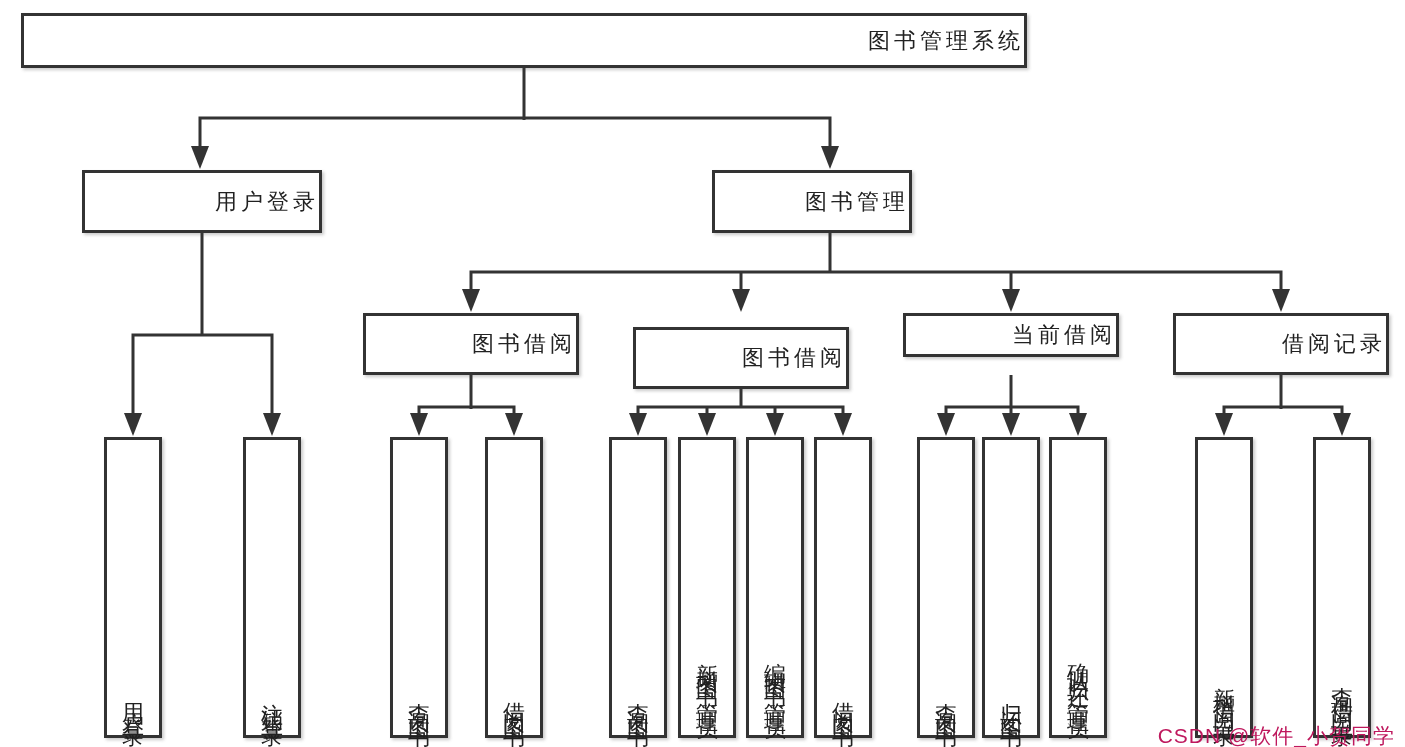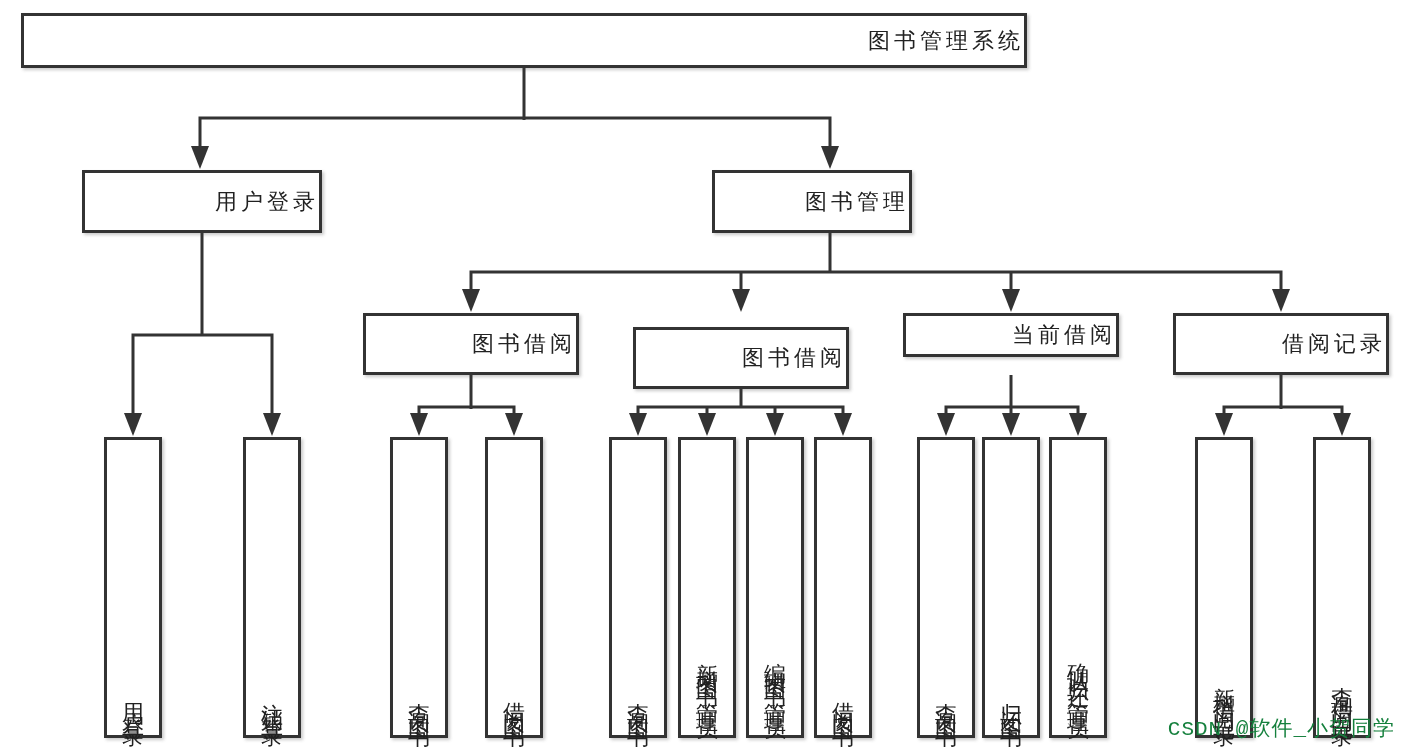--- a/index.html
+++ b/index.html
@@ -44,27 +44,26 @@
     writing-mode: vertical-rl;
     text-orientation: mixed;
     letter-spacing: 8px;
     font-size: 22px;
     padding-bottom: 18px;
     white-space: normal;
   }
   .watermark {
     position: absolute;
     right: 10px;
-    bottom: 6px;
+    bottom: 0;
     font-size: 21px;
-    color: #15803d;
+    color: #be185d;
     letter-spacing: 1px;
     z-index: 5;
     line-height: 1.1;
-    font-family: Liberation Mono, monospace;
   }
 </style>
 </head>
 <body>
 
 <div class="stage">
 
   <svg class="wires" viewBox="0 0 1405 747">
 
     <path d="M524,68 V120 M200,148 V118 H830 V148"></path>

